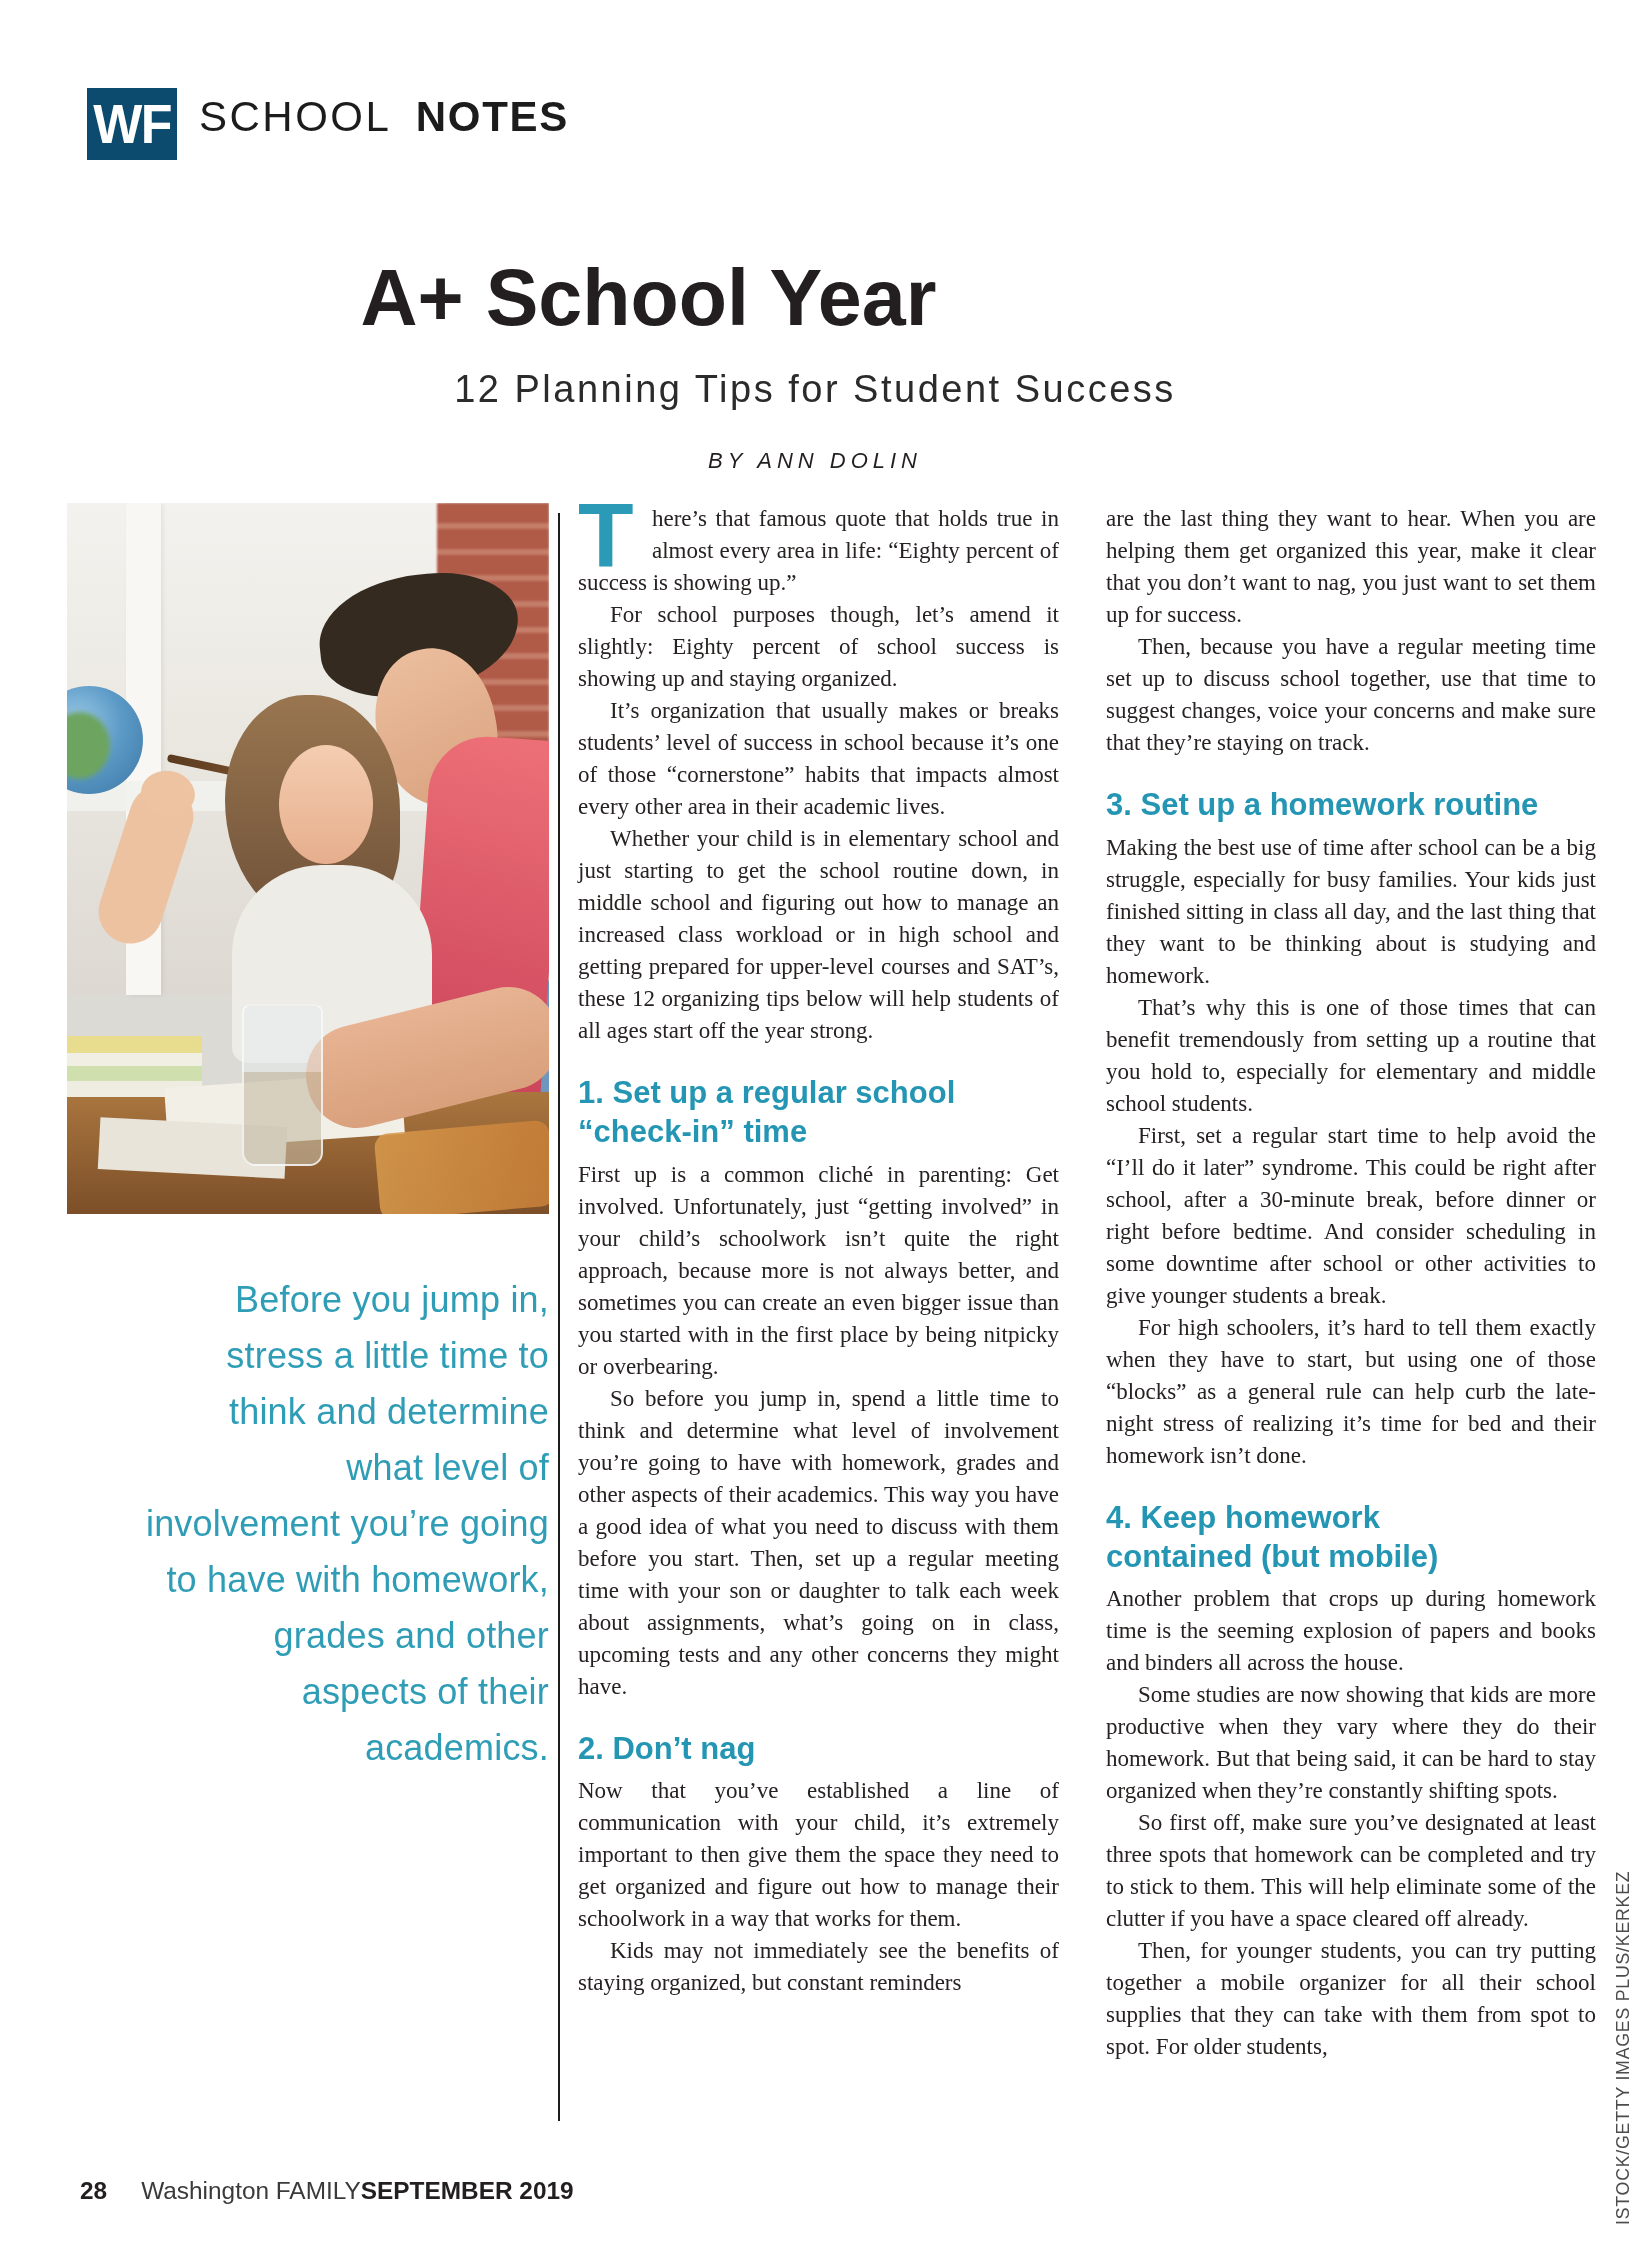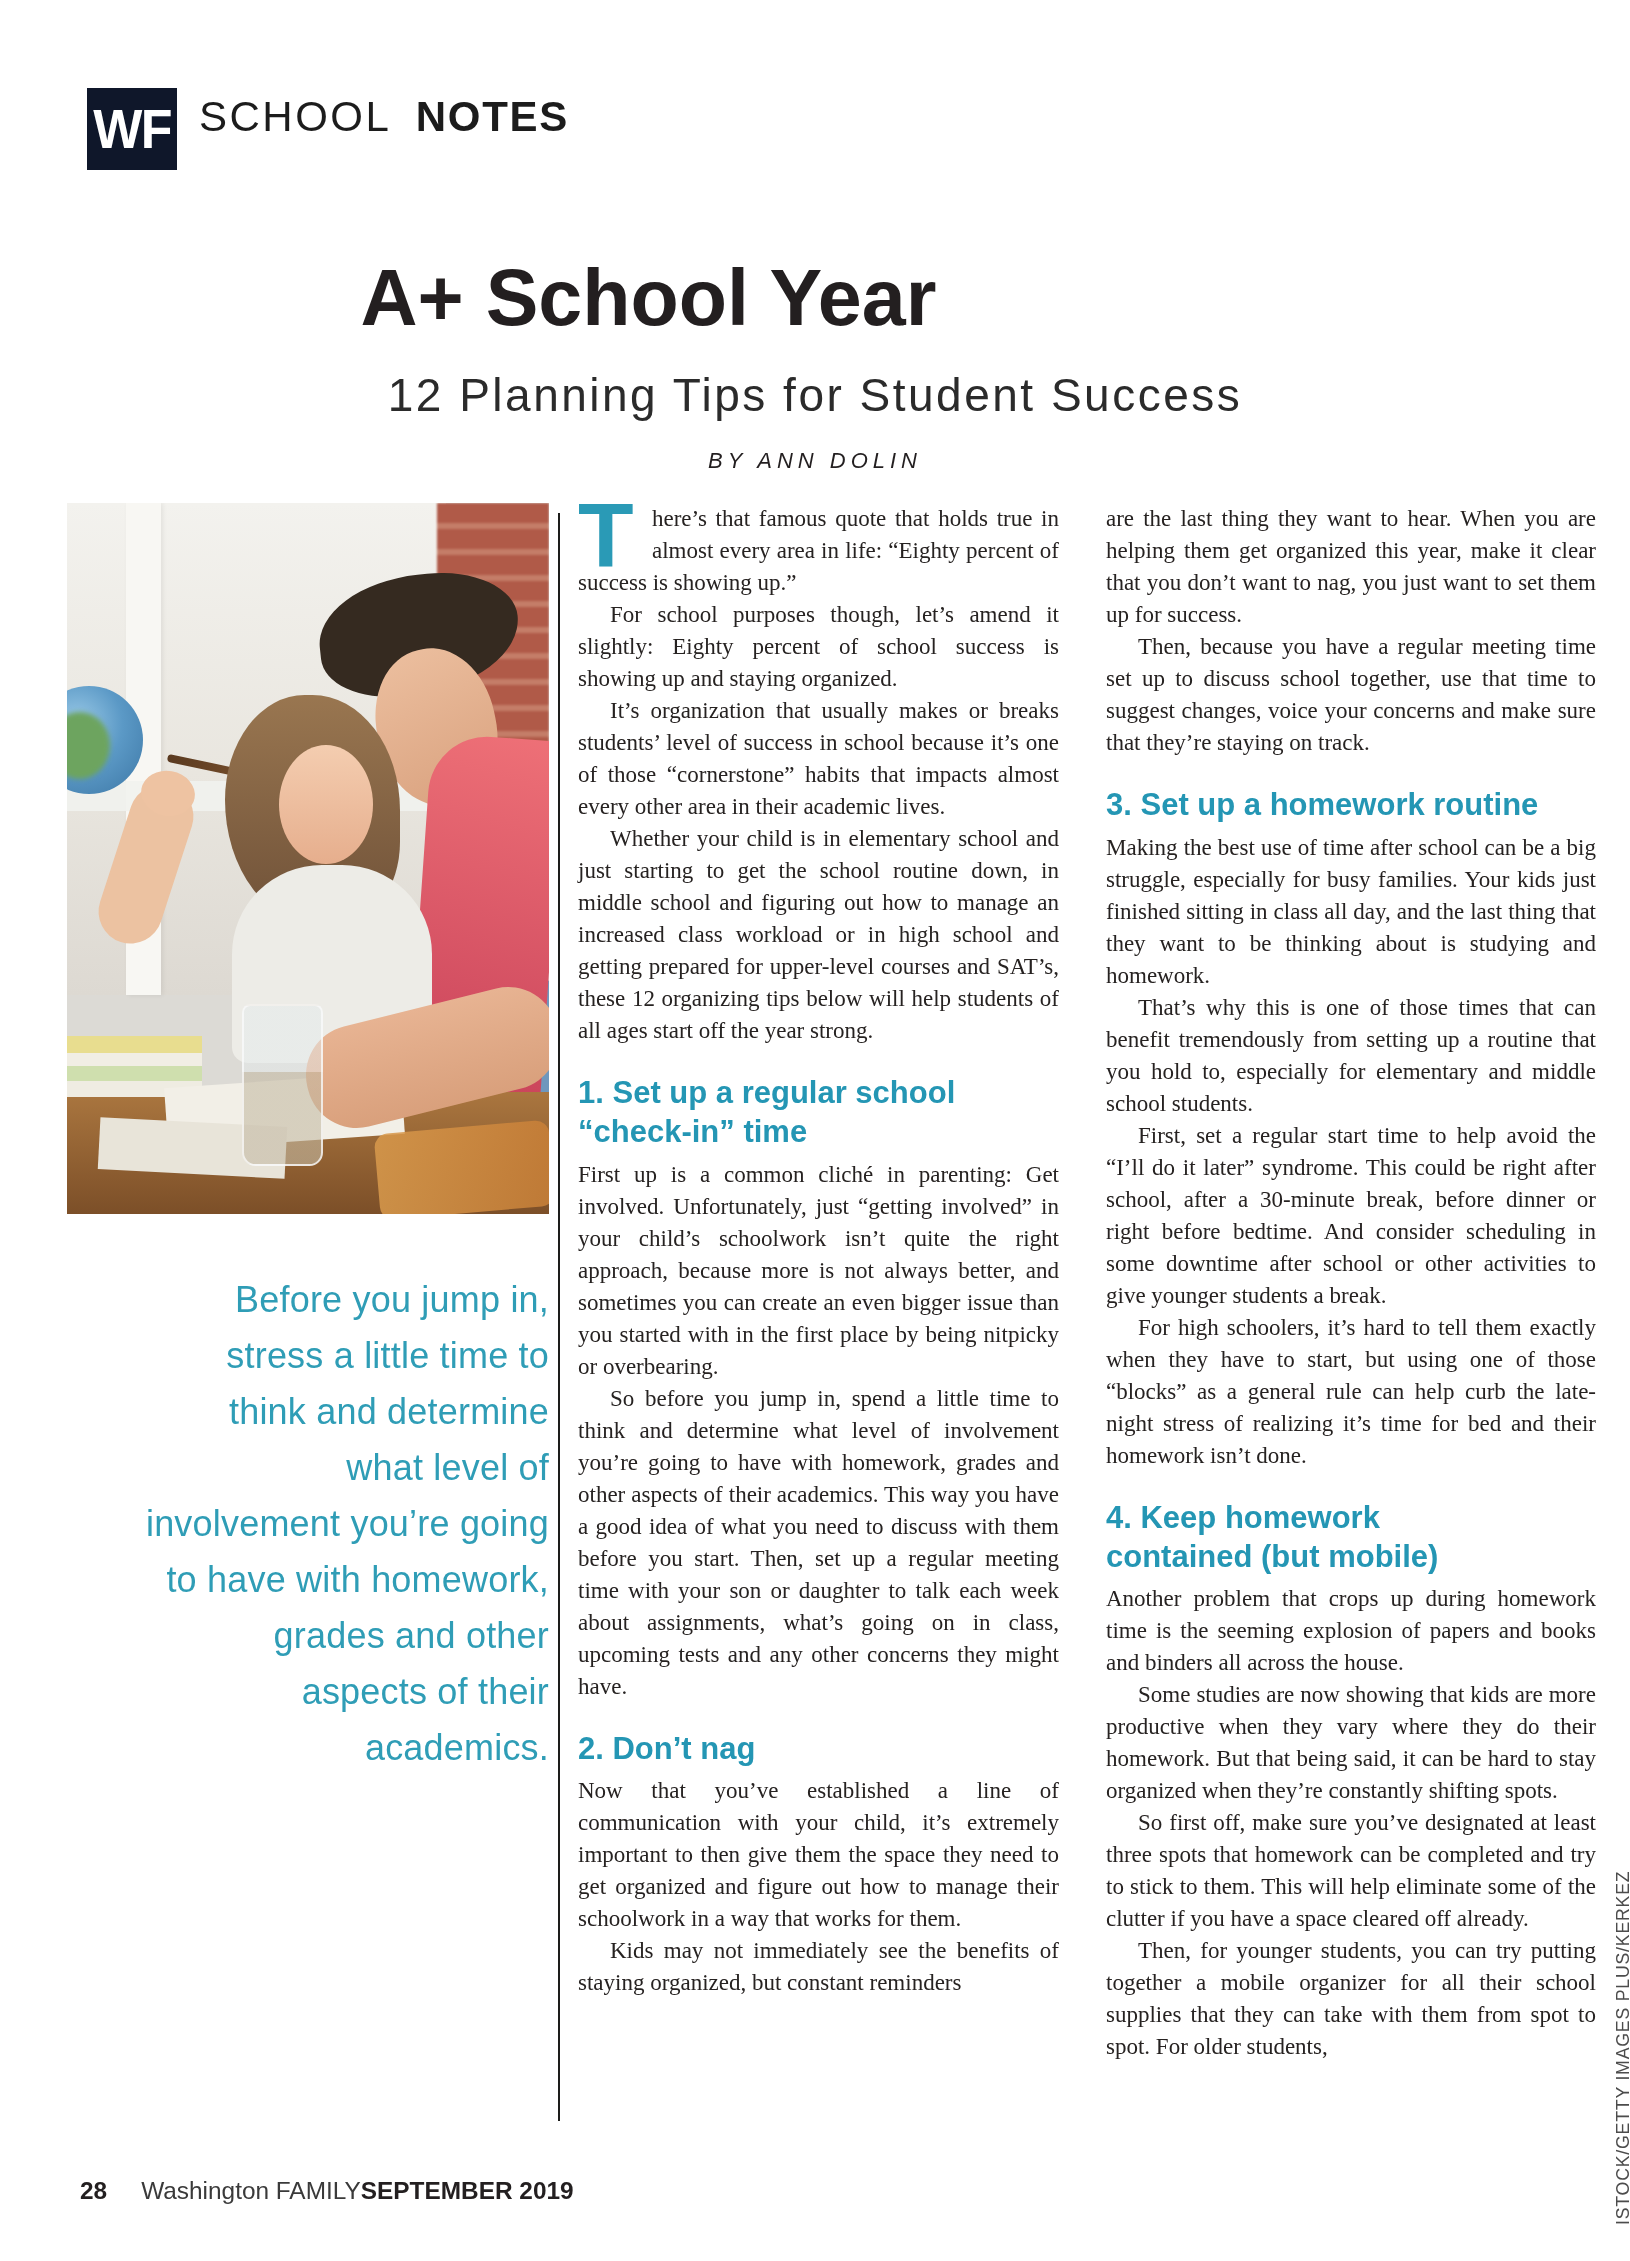--- a/index.html
+++ b/index.html
@@ -1,33 +1,33 @@
 <!DOCTYPE html>
 <html lang="en" style="font-size:13.5px"><head>
 <meta charset="utf-8">
 <style>
   html,body{margin:0;padding:0;background:#ffffff;}
   .page{position:relative;width:1630px;height:2261px;background:#ffffff;overflow:hidden;
         font-family:"Liberation Serif",serif;color:#262221;}
 
   
-  .logo{position:absolute;left:87px;top:88px;width:90px;height:82px;background:#0f172a;
+  .logo{position:absolute;left:87px;top:88px;width:90px;height:72px;background:#0c4a6e;
         display:flex;align-items:center;justify-content:center;}
   .logo span{font-family:"Liberation Sans",sans-serif;font-weight:700;font-size:52px;color:#ffffff;
         letter-spacing:-1.7px;transform:scaleY(1.08);}
   .section-label{position:absolute;left:199px;top:93px;font-family:"Liberation Sans",sans-serif;
         font-size:42px;color:#1c1c1c;letter-spacing:2.5px;white-space:nowrap;}
   .sl-reg{font-weight:400;}
   .sl-bold{font-weight:800;margin-left:11.8px;letter-spacing:1.7px;}
 
   
   .title{position:absolute;left:0;top:252px;width:1297px;text-align:center;
         font-family:"Liberation Sans",sans-serif;font-weight:800;font-size:79px;color:#231f20;margin:0;}
   .subtitle{position:absolute;left:0;top:368px;width:1630px;text-align:center;
-        font-family:"Liberation Sans",sans-serif;font-weight:400;font-size:46px;letter-spacing:2.5px;
+        font-family:"Liberation Sans",sans-serif;font-weight:400;font-size:38px;letter-spacing:2.5px;
         color:#2b2b2b;margin:0;}
   .byline{position:absolute;left:0;top:448px;width:1630px;text-align:center;
         font-family:"Liberation Sans",sans-serif;font-weight:500;font-size:22px;letter-spacing:5px;color:#231f20;font-style:italic;}
 
   
   .photo{position:absolute;left:67px;top:503px;width:482px;height:711px;overflow:hidden;background:#dcdad5;}
   .photo div{position:absolute;}
   .ph-window{left:0;top:0;width:379px;height:492px;background:linear-gradient(180deg,#f3f2ee 0%,#e9e6df 55%,#ddd9d2 100%);}
   .ph-frame-v{left:59px;top:0;width:35px;height:492px;background:#f8f7f3;box-shadow:1.7px 0 5px rgba(0,0,0,.08);}
   .ph-frame-h{left:0;top:278px;width:379px;height:30px;background:#f1f2ee;opacity:.9;}

